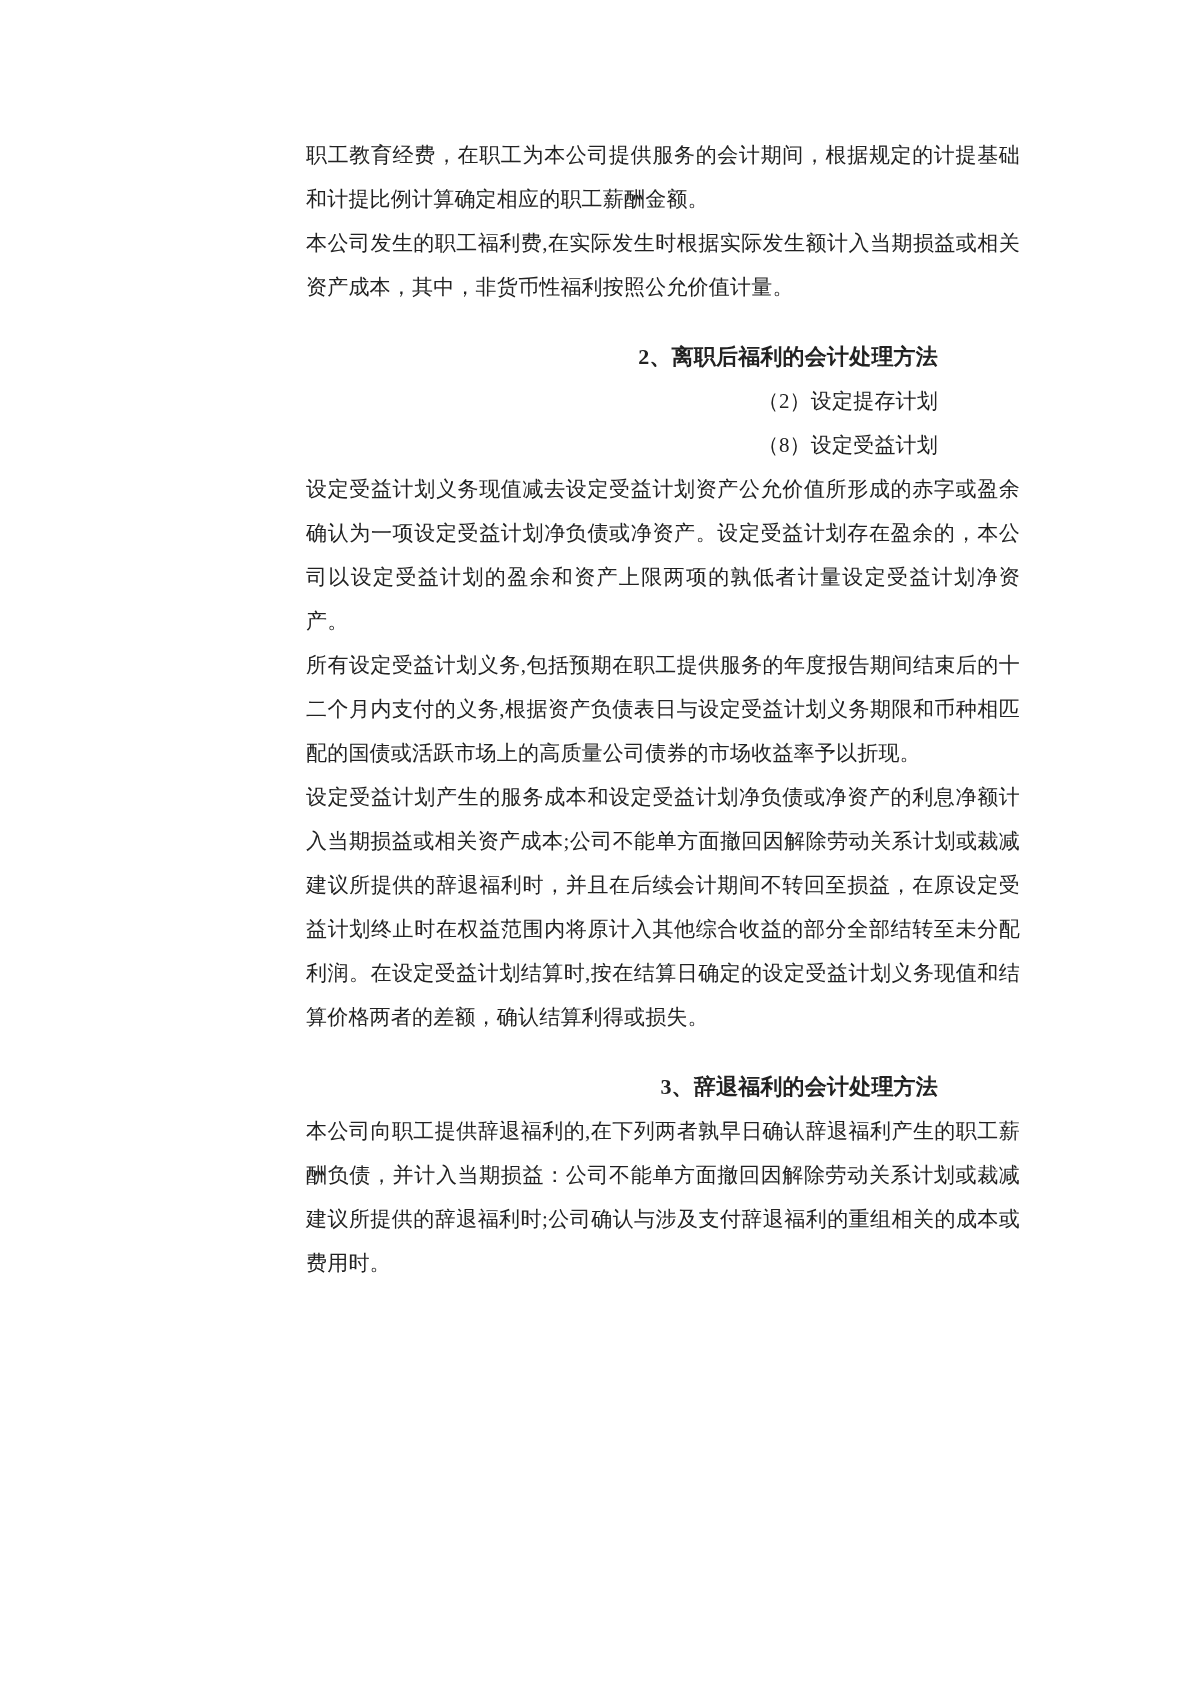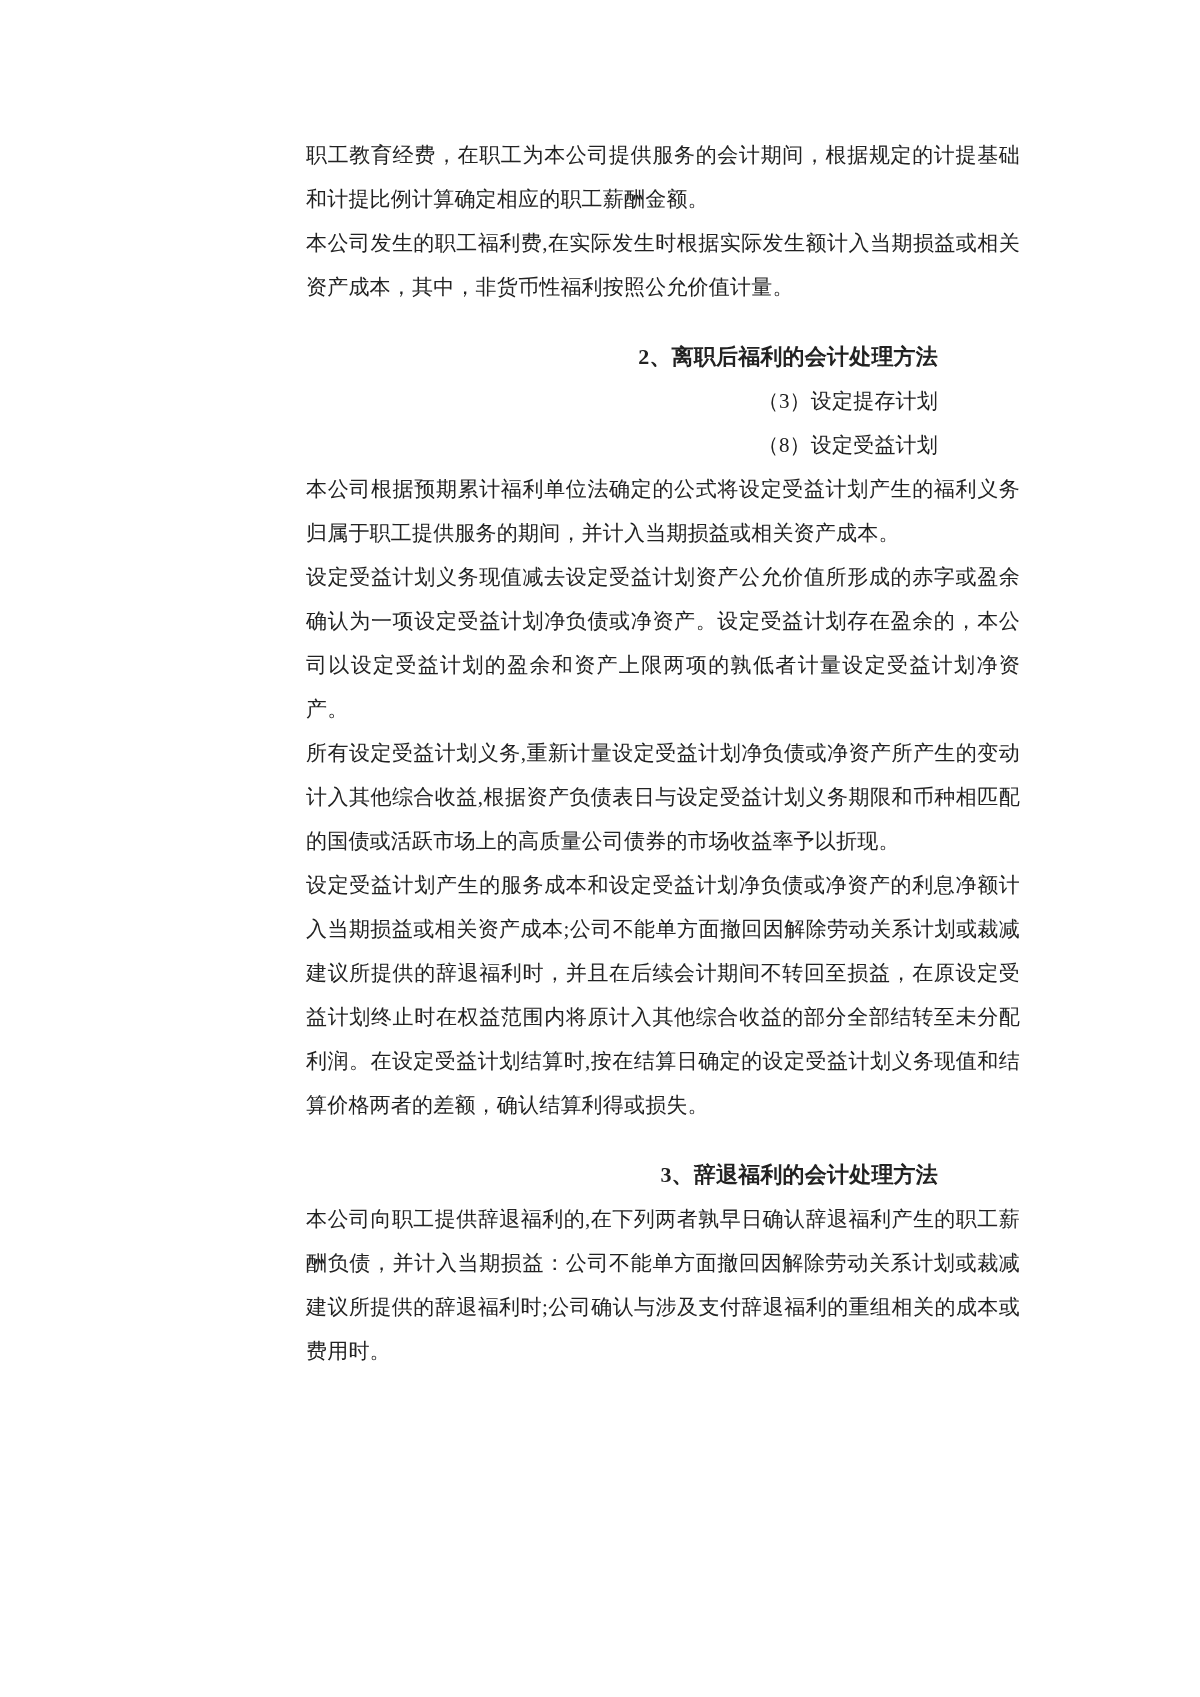--- a/index.html
+++ b/index.html
@@ -49,22 +49,21 @@
   }
 </style>
 </head>
 <body>
 
 <div class="page">
   <div id="doc-content">
       <div class="doc-block para">职工教育经费，在职工为本公司提供服务的会计期间，根据规定的计提基础和计提比例计算确定相应的职工薪酬金额。</div>
       <div class="doc-block para">本公司发生的职工福利费,在实际发生时根据实际发生额计入当期损益或相关资产成本，其中，非货币性福利按照公允价值计量。</div>
       <div class="doc-block heading"><span class="num">2、</span><span>离职后福利的会计处理方法</span></div>
-      <div class="doc-block subheading">（3）设定提存计划</div>
+      <div class="doc-block subheading">（2）设定提存计划</div>
       <div class="doc-block subheading">（8）设定受益计划</div>
-      <div class="doc-block para">本公司根据预期累计福利单位法确定的公式将设定受益计划产生的福利义务归属于职工提供服务的期间，并计入当期损益或相关资产成本。</div>
       <div class="doc-block para">设定受益计划义务现值减去设定受益计划资产公允价值所形成的赤字或盈余确认为一项设定受益计划净负债或净资产。设定受益计划存在盈余的，本公司以设定受益计划的盈余和资产上限两项的孰低者计量设定受益计划净资产。</div>
-      <div class="doc-block para">所有设定受益计划义务,重新计量设定受益计划净负债或净资产所产生的变动计入其他综合收益,根据资产负债表日与设定受益计划义务期限和币种相匹配的国债或活跃市场上的高质量公司债券的市场收益率予以折现。</div>
+      <div class="doc-block para">所有设定受益计划义务,包括预期在职工提供服务的年度报告期间结束后的十二个月内支付的义务,根据资产负债表日与设定受益计划义务期限和币种相匹配的国债或活跃市场上的高质量公司债券的市场收益率予以折现。</div>
       <div class="doc-block para">设定受益计划产生的服务成本和设定受益计划净负债或净资产的利息净额计入当期损益或相关资产成本;公司不能单方面撤回因解除劳动关系计划或裁减建议所提供的辞退福利时，并且在后续会计期间不转回至损益，在原设定受益计划终止时在权益范围内将原计入其他综合收益的部分全部结转至未分配利润。在设定受益计划结算时,按在结算日确定的设定受益计划义务现值和结算价格两者的差额，确认结算利得或损失。</div>
       <div class="doc-block heading"><span class="num">3、</span><span>辞退福利的会计处理方法</span></div>
       <div class="doc-block para">本公司向职工提供辞退福利的,在下列两者孰早日确认辞退福利产生的职工薪酬负债，并计入当期损益：公司不能单方面撤回因解除劳动关系计划或裁减建议所提供的辞退福利时;公司确认与涉及支付辞退福利的重组相关的成本或费用时。</div>
     </div>
 </div>
 
 </body></html>

